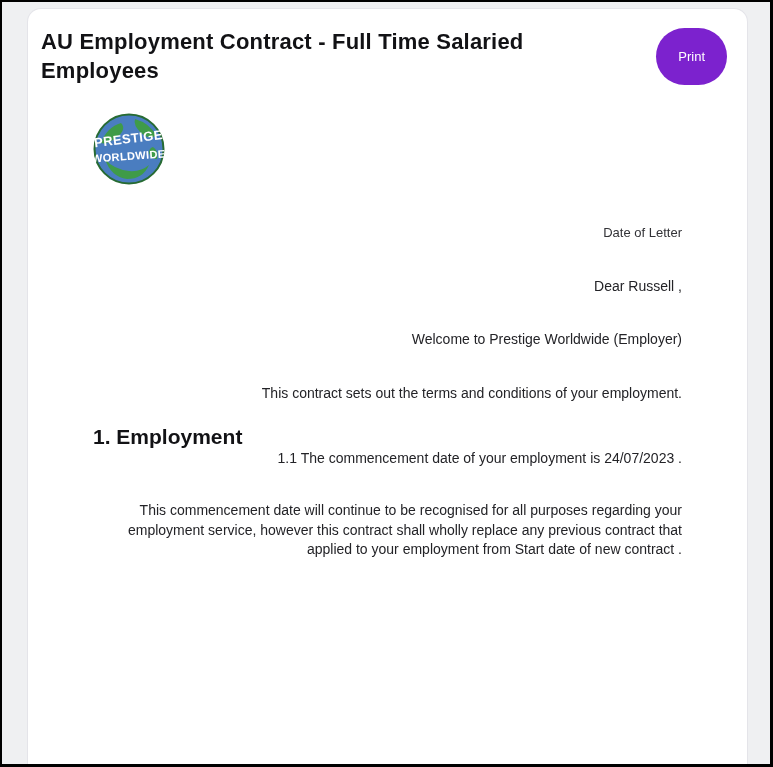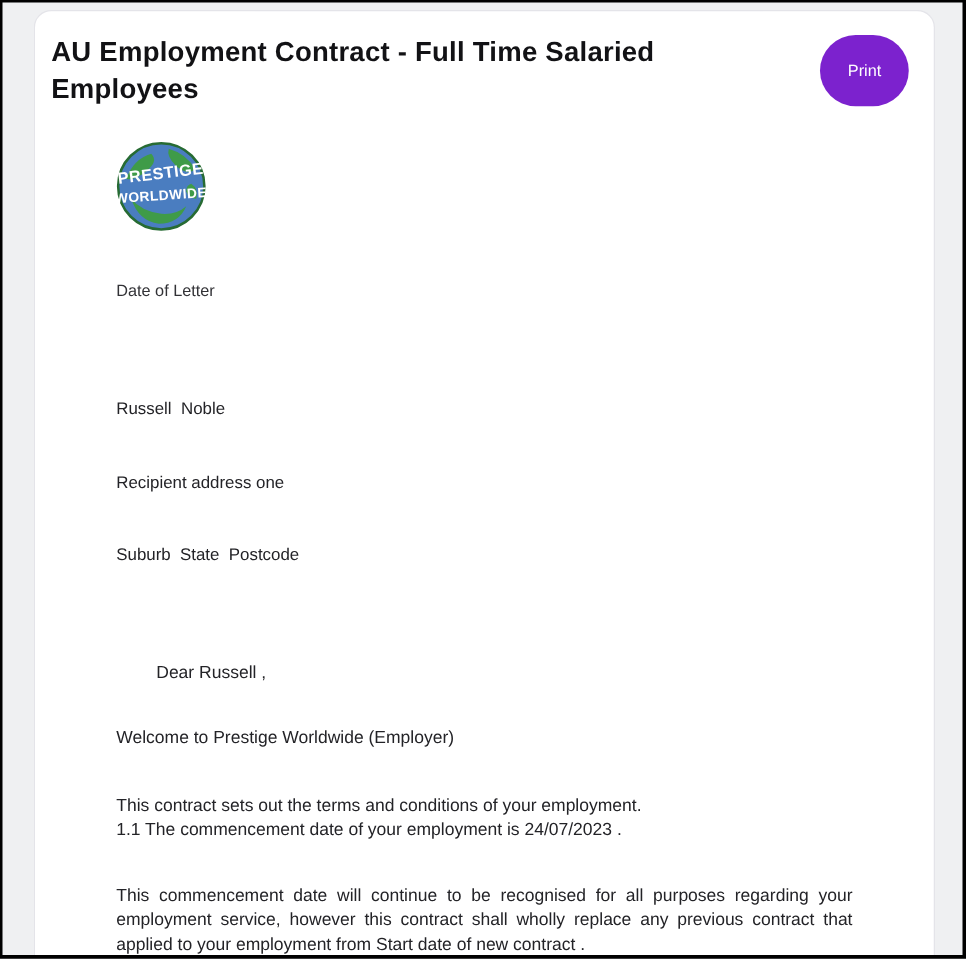--- a/index.html
+++ b/index.html
@@ -45,21 +45,21 @@
     cursor: pointer;
     margin-top: 2px;
     flex: none;
   }
   .doc {
     padding: 28px 65px 0 65px;
     color: #232327;
     font-size: 14px;
     line-height: 19.5px;
   }
-  .doc p { white-space: pre-wrap; }
+  .doc p { white-space: pre-wrap; text-align: right; }
   .logo { width: 72px; height: 72px; }
   .logo-text { font-family: "Liberation Sans", sans-serif; font-weight: bold; fill: #ffffff; letter-spacing: 0.4px; }
   .date-label { margin-top: 32px; font-size: 13px; color: #323236; }
   .address { margin-top: 36px; font-size: 13.5px; white-space: pre-wrap; }
   .salutation { margin-top: 35px; margin-left: 32px; }
   .welcome { margin-top: 33px; }
   .welcome strong { font-weight: 400; }
   .intro { margin-top: 35px; }
   .sec-heading { margin-top: 21px; font-size: 21px; line-height: 24px; font-weight: 700; color: #121215; }
   .c11 { margin-top: 0; }
@@ -81,32 +81,28 @@
       <path d="M8 30 Q14 14 28 10 Q34 16 24 24 Q14 32 8 30 Z" fill="#3f9b48"></path>
       <path d="M42 6 Q56 10 63 22 Q58 28 48 20 Q40 12 42 6 Z" fill="#3f9b48"></path>
       <path d="M12 46 Q20 56 36 58 Q48 59 56 52 Q50 66 34 66 Q18 64 12 46 Z" fill="#3f9b48"></path>
       <path d="M60 34 Q66 38 64 46 Q58 46 56 40 Q56 35 60 34 Z" fill="#3f9b48"></path>
       <text class="logo-text" x="36" y="30" text-anchor="middle" font-size="13" transform="rotate(-7 36 30)">PRESTIGE</text>
       <text class="logo-text" x="36" y="47" text-anchor="middle" font-size="11" transform="rotate(-4 36 47)">WORLDWIDE</text>
     </svg>
 
     <p class="date-label">Date of Letter</p>
 
-    <div class="address">
-      <div>Russell  Noble</div>
-      <div>Recipient address one</div>
-      <div>Suburb  State  Postcode</div>
-    </div>
 
     <p class="salutation">Dear Russell ,</p>
 
     <p class="welcome"><span>Welcome to Prestige Worldwide </span><strong>(Employer)</strong></p>
 
     <p class="intro">This contract sets out the terms and conditions of your employment.</p>
 
+    <h2 class="sec-heading">1. Employment</h2>
 
     <p class="c11">1.1 The commencement date of your employment is 24/07/2023 .</p>
 
     <p class="cpara">This commencement date will continue to be recognised for all purposes regarding your employment service, however this contract shall wholly replace any previous contract that applied to your employment from Start date of new contract .</p>
 
     
 
     
 
   </div>

